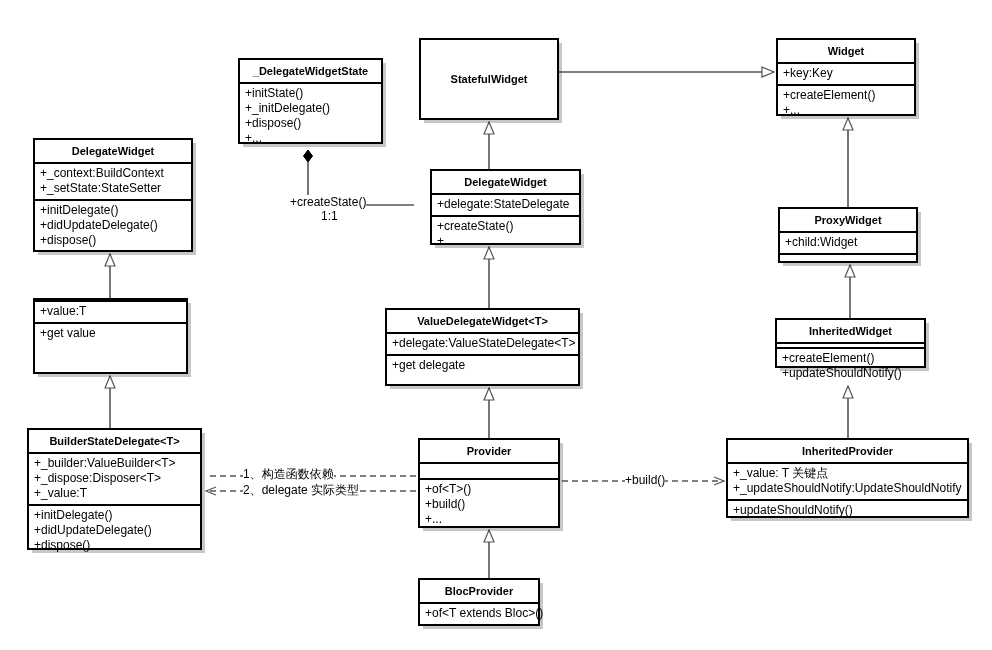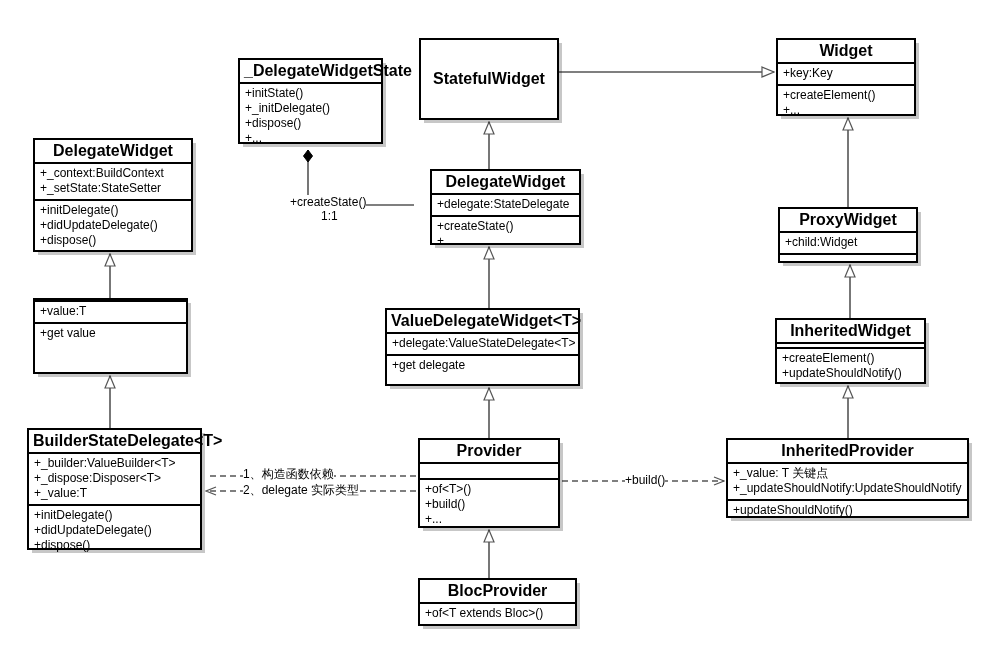--- a/index.html
+++ b/index.html
@@ -27,21 +27,21 @@
     position: absolute;
     box-sizing: border-box;
     background: #ffffff;
     border: 2px solid #000000;
     box-shadow: 4px 4px 0 -1px rgba(0,0,0,0.22);
     z-index: 5;
   }
   .cls-name {
     text-align: center;
     font-weight: bold;
-    font-size: 16px;
+    font-size: 11px;
     color: #000000;
     padding: 4px 4px 4px 4px;
     line-height: 14px;
     white-space: nowrap;
   }
   .cls-sep {
     border-top: 2px solid #000000;
   }
   .cls-compartment {
     padding: 2px 17px 3px 3px;
@@ -233,21 +233,21 @@
     <div class="cls-sep"></div>
     <div class="cls-compartment empty"></div>
     <div class="cls-sep"></div>
     <div class="cls-compartment">
       <div class="cls-member">+of&lt;T&gt;()</div>
       <div class="cls-member">+build()</div>
       <div class="cls-member">+...</div>
     </div>
   </div>
 
-  <div class="uml-class" style="left:418px; top:578px; width:159px; height:48px;">
+  <div class="uml-class" style="left:418px; top:578px; width:122px; height:48px;">
     <div class="cls-name">BlocProvider</div>
     <div class="cls-sep"></div>
     <div class="cls-compartment">
       <div class="cls-member">+of&lt;T extends Bloc&gt;()</div>
     </div>
   </div>
 
   <div class="uml-class" style="left:776px; top:38px; width:140px; height:78px;">
     <div class="cls-name">Widget</div>
     <div class="cls-sep"></div>
@@ -264,21 +264,21 @@
   <div class="uml-class" style="left:778px; top:207px; width:140px; height:56px;">
     <div class="cls-name">ProxyWidget</div>
     <div class="cls-sep"></div>
     <div class="cls-compartment">
       <div class="cls-member">+child:Widget</div>
     </div>
     <div class="cls-sep"></div>
     <div class="cls-compartment empty"></div>
   </div>
 
-  <div class="uml-class" style="left:775px; top:318px; width:151px; height:66px;">
+  <div class="uml-class" style="left:775px; top:318px; width:151px; height:50px;">
     <div class="cls-name">InheritedWidget</div>
     <div class="cls-sep"></div>
     <div class="cls-compartment empty" style="height:3px;"></div>
     <div class="cls-sep"></div>
     <div class="cls-compartment">
       <div class="cls-member">+createElement()</div>
       <div class="cls-member">+updateShouldNotify()</div>
     </div>
   </div>
 

